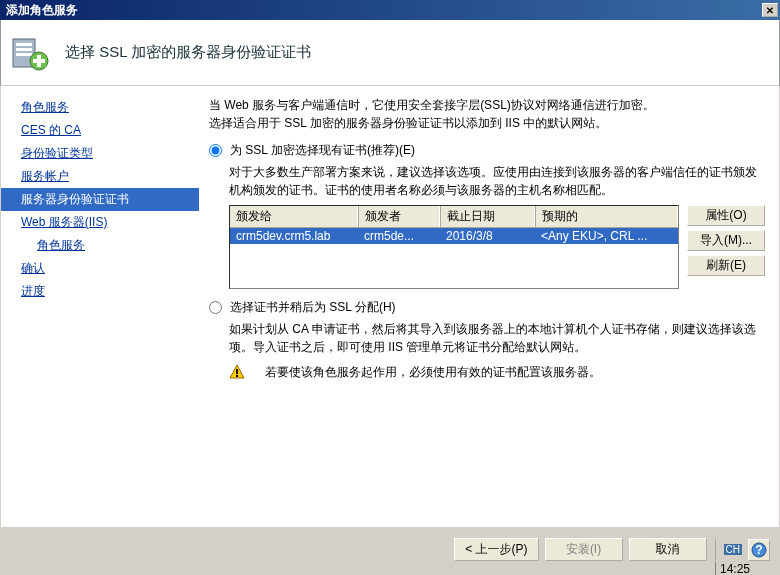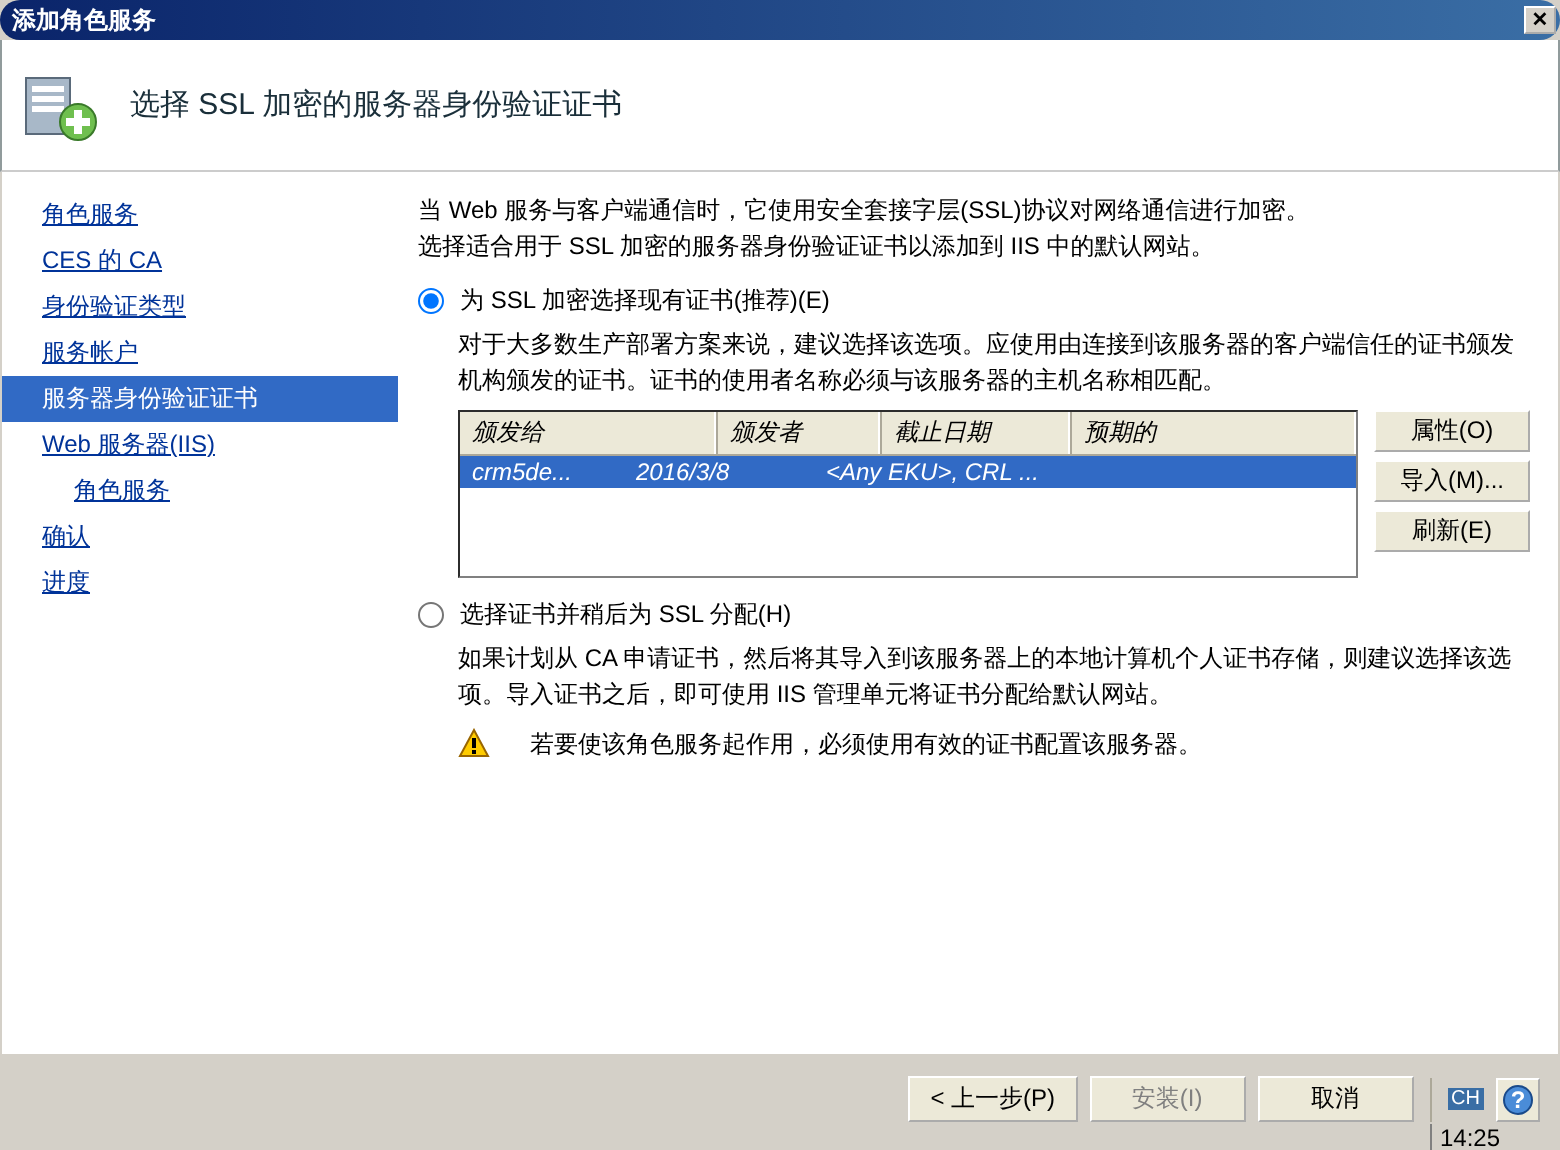--- a/index.html
+++ b/index.html
@@ -1,18 +1,18 @@
 <!DOCTYPE html>
 <html><head>
 <meta charset="utf-8">
 <style>
 * { box-sizing: border-box; margin: 0; padding: 0; font-family: "SimSun", "Tahoma", sans-serif; font-size: 12px; }
 body { background: #d4d0c8; width: 780px; height: 575px; overflow: hidden; position: relative; }
 
-.titlebar { background: linear-gradient(to right, #0a246a, #3a6ea5); color: white; height: 20px; display: flex; align-items: center; justify-content: space-between; padding: 0 2px; border-radius: 10px; }
+.titlebar { background: linear-gradient(to right, #0a246a, #3a6ea5); color: white; height: 20px; display: flex; align-items: center; justify-content: space-between; padding: 0 2px; }
 .titlebar-text { font-weight: bold; padding-left: 4px; }
 .close-btn { width: 16px; height: 14px; background: #d4d0c8; border: 1px outset #fff; display: flex; align-items: center; justify-content: center; font-family: Arial; font-weight: bold; font-size: 10px; color: black; cursor: pointer; }
 
 .header-section { position: absolute; top: 20px; left: 0; right: 0; height: 66px; background: #fff; border: 1px solid #919b9c; border-top: none; border-bottom: 1px solid #ccc; display: flex; align-items: center; padding-left: 8px; }
 .header-icon { width: 40px; height: 40px; display: inline-block; margin-right: 16px; }
 .header-title { font-size: 15px; font-weight: normal; color: #1a2f3a; }
 
 .content-wrapper { position: absolute; top: 86px; left: 1px; right: 1px; bottom: 48px; background: #fff; display: flex; }
 
 .sidebar { width: 198px; background: #fff; padding: 10px 0; }
@@ -22,21 +22,21 @@
 
 .content { flex: 1; padding: 10px 14px 10px 10px; }
 .intro-text { line-height: 1.5; margin-bottom: 10px; color: #000; }
 
 .radio-section { margin-bottom: 6px; }
 .radio-label { display: flex; align-items: center; gap: 4px; margin-bottom: 4px; }
 .radio-label input { margin-right: 4px; }
 .radio-desc { margin-left: 20px; line-height: 1.5; margin-bottom: 6px; }
 
 .cert-section { display: flex; gap: 8px; margin-left: 20px; margin-bottom: 10px; }
-.cert-table { flex: 1; border: 1px inset #808080; background: #fff; height: 84px; font-style: italic; }
+.cert-table { flex: 1; border: 1px inset #808080; background: #fff; height: 84px; }
 .cert-header { display: flex; background: #ece9d8; border-bottom: 1px solid #aca899; }
 .cert-header-cell { padding: 2px 6px; border-right: 1px solid #fff; border-left: 1px solid #aca899; font-size: 12px; }
 .cert-header-cell:first-child { border-left: none; }
 .cert-row { display: flex; background: #316ac5; color: #fff; }
 .cert-cell { padding: 1px 6px; white-space: nowrap; overflow: hidden; }
 .cert-buttons { display: flex; flex-direction: column; gap: 4px; }
 .cert-btn { width: 78px; height: 21px; border: 1px outset #fff; background: #ece9d8; cursor: pointer; padding: 0 4px; text-align: center; }
 
 .note-section { display: flex; align-items: flex-start; gap: 20px; margin-left: 20px; margin-top: 8px; }
 .warning-icon { width: 16px; height: 16px; flex-shrink: 0; }
@@ -103,20 +103,21 @@
 
     <div class="cert-section">
       <div class="cert-table">
         <div class="cert-header">
           <div class="cert-header-cell" style="width:128px">颁发给</div>
           <div class="cert-header-cell" style="width:82px">颁发者</div>
           <div class="cert-header-cell" style="width:95px">截止日期</div>
           <div class="cert-header-cell" style="flex:1">预期的</div>
         </div>
         <div class="cert-row">
+          <div class="cert-cell" style="width:128px">crm5dev.crm5.lab</div>
           <div class="cert-cell" style="width:82px">crm5de...</div>
           <div class="cert-cell" style="width:95px">2016/3/8</div>
           <div class="cert-cell" style="flex:1">&lt;Any EKU&gt;, CRL ...</div>
         </div>
       </div>
       <div class="cert-buttons">
         <button class="cert-btn">属性(O)</button>
         <button class="cert-btn">导入(M)...</button>
         <button class="cert-btn">刷新(E)</button>
       </div>

